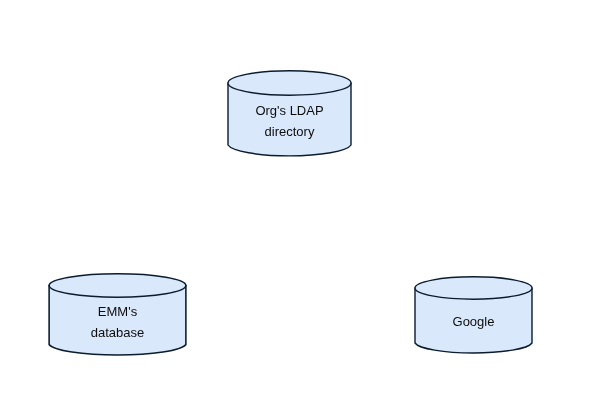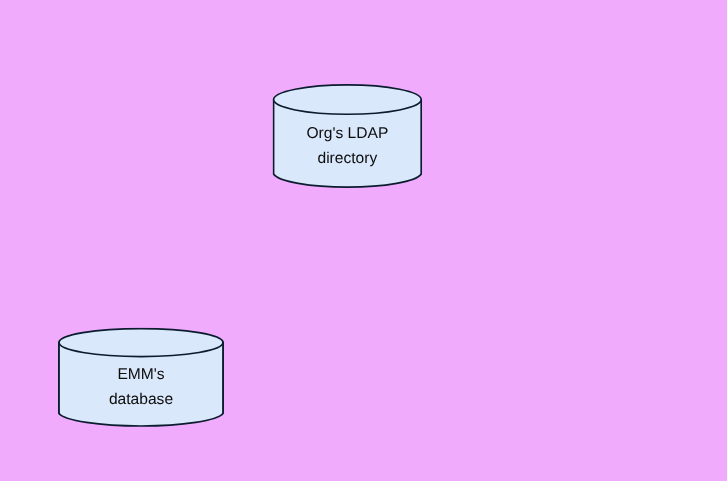--- a/index.html
+++ b/index.html
@@ -41,34 +41,41 @@
     line-height: 21px;
     font-family: "Liberation Sans", sans-serif;
     white-space: pre-line;
     pointer-events: none;
     -webkit-font-smoothing: antialiased;
   }
 </style>
 </head>
 <body style="background: rgb(0, 0, 0);">
 
-<div id="canvas" style="background: #f0abfc;">
+<div id="canvas" style="background: #ffffff;">
 
   <div class="node" id="node-0" style="left: 227px; top: 70px; width: 125px; height: 88px;">
     <svg class="shape" viewBox="0 0 125 88" preserveAspectRatio="none">
       <path class="cyl-body" d="M 1 13 L 1 75 A 62 12.5 0 0 0 124 75 L 124 13 Z" fill="#dae8fc" stroke="#0b1c2e" stroke-width="1.4" stroke-linejoin="round"></path>
       <ellipse class="cyl-top" cx="62.5" cy="13" rx="61.5" ry="12.2" fill="#dae8fc" stroke="#0b1c2e" stroke-width="1.4"></ellipse>
     </svg>
     <div class="label" style="top: 30px; color: rgb(13, 13, 13);">Org's LDAP
 directory</div>
   </div>
 
   <div class="node" id="node-1" style="left: 48px; top: 273px; width: 124px; height: 84px; padding-left: 15px;">
     <svg class="shape" viewBox="0 0 124 84" preserveAspectRatio="none">
       <path class="cyl-body" d="M 1 12.5 L 1 71.5 A 61.5 12 0 0 0 123 71.5 L 123 12.5 Z" fill="#dae8fc" stroke="#0b1c2e" stroke-width="1.4" stroke-linejoin="round"></path>
       <ellipse class="cyl-top" cx="62" cy="12.5" rx="61" ry="11.7" fill="#dae8fc" stroke="#0b1c2e" stroke-width="1.4"></ellipse>
     </svg>
     <div class="label" style="top: 28px; color: rgb(13, 13, 13);">EMM's
 database</div>
   </div>
 
+  <div class="node" id="node-2" style="left: 414px; top: 276px; width: 119px; height: 79px;">
+    <svg class="shape" viewBox="0 0 119 79" preserveAspectRatio="none">
+      <path class="cyl-body" d="M 1 12 L 1 67 A 59 11.5 0 0 0 118 67 L 118 12 Z" fill="#dae8fc" stroke="#0b1c2e" stroke-width="1.4" stroke-linejoin="round"></path>
+      <ellipse class="cyl-top" cx="59.5" cy="12" rx="58.5" ry="11.2" fill="#dae8fc" stroke="#0b1c2e" stroke-width="1.4"></ellipse>
+    </svg>
+    <div class="label" style="top: 35px; color: rgb(13, 13, 13);">Google</div>
+  </div>
 
 </div>
 
 </body></html>

